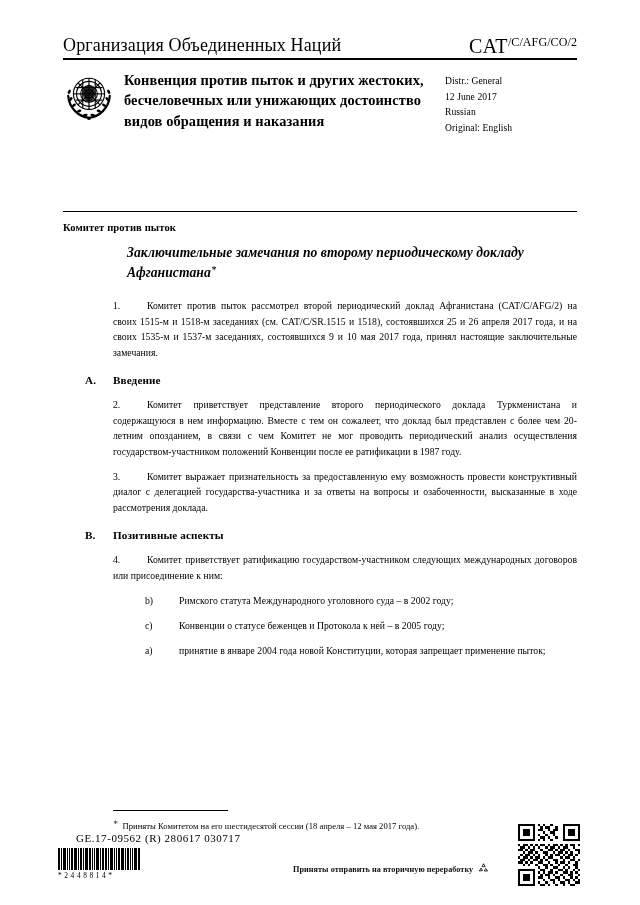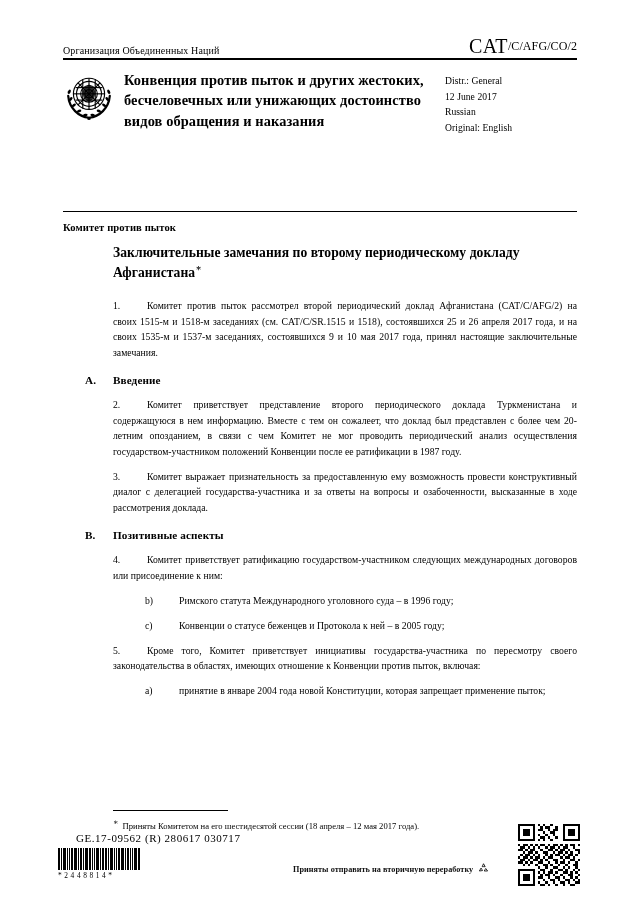--- a/index.html
+++ b/index.html
@@ -27,28 +27,28 @@
     left: 63px;
     top: 36px;
     width: 514px;
   }
   .masthead-row {
     display: flex;
     align-items: flex-end;
     justify-content: space-between;
   }
   .org-name {
-    font-size: 10px;
+    font-size: 18px;
     letter-spacing: 0.15px;
     white-space: nowrap;
     line-height: 1.1;
   }
   .symbol {
     display: flex;
-    align-items: center;
+    align-items: flex-start;
     white-space: nowrap;
   }
   .symbol-main {
     font-size: 20px;
     letter-spacing: 0.4px;
     line-height: 1;
   }
   .symbol-sub {
     font-size: 12px;
     letter-spacing: 0.1px;
@@ -120,21 +120,22 @@
     position: absolute;
     left: 113px;
     top: 243px;
     width: 464px;
   }
   .doc-title {
     font-weight: bold;
     font-size: 13.6px;
     line-height: 1.42;
     letter-spacing: 0.05px;
-    margin: 0 0 16px 0;
+    margin: 0 0 16px 14px;
+    font-style: italic;
   }
   .doc-title .fn {
     font-size: 9px;
     vertical-align: super;
     font-weight: bold;
   }
   p.para {
     margin: 0 0 9.5px 0;
     font-size: 9.7px;
     line-height: 1.60;
@@ -328,26 +329,25 @@
     <p class="para"><span class="num">3.</span><span>Комитет выражает признательность за предоставленную ему возможность провести конструктивный диалог с делегацией государства-участника и за ответы на вопросы и озабоченности, высказанные в ходе рассмотрения доклада.</span></p>
 
     <div class="section-head">
       <span class="sec-letter">B.</span>
       <span>Позитивные аспекты</span>
     </div>
 
     <p class="para"><span class="num">4.</span><span>Комитет приветствует ратификацию государством-участником следующих международных договоров или присоединение к ним:</span></p>
 
 
-    <p class="para indent"><span class="num">b)</span><span>Римского статута Международного уголовного суда – в 1996 году;</span></p>
+    <p class="para indent"><span class="num">b)</span><span>Римского статута Международного уголовного суда – в 2002 году;</span></p>
 
     <p class="para indent"><span class="num">c)</span><span>Конвенции о статусе беженцев и Протокола к ней – в 2005 году;</span></p>
 
 
-    <p class="para"><span class="num">5.</span><span>Кроме того, Комитет приветствует инициативы государства-участника по пересмотру своего законодательства в областях, имеющих отношение к Конвенции против пыток, включая:</span></p>
 
     <p class="para indent"><span class="num">a)</span><span>принятие в январе 2004 года новой Конституции, которая запрещает применение пыток;</span></p>
 
   </div>
 
   <div class="footnote-rule"></div>
   <div class="footnote"><span class="fmark">∗</span><span>Приняты Комитетом на его шестидесятой сессии (18 апреля – 12 мая 2017 года).</span></div>
 
   <div class="jobnum">GE.17-09562  (R)  280617  030717</div>
 

